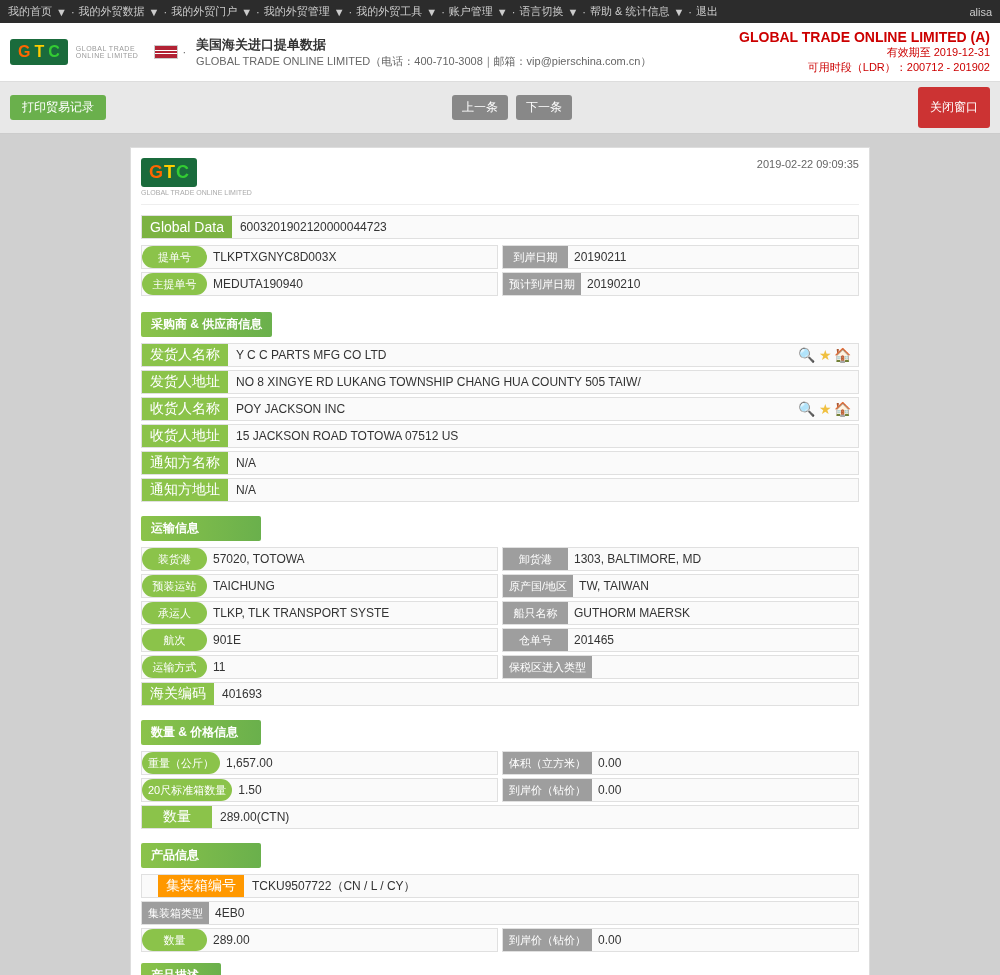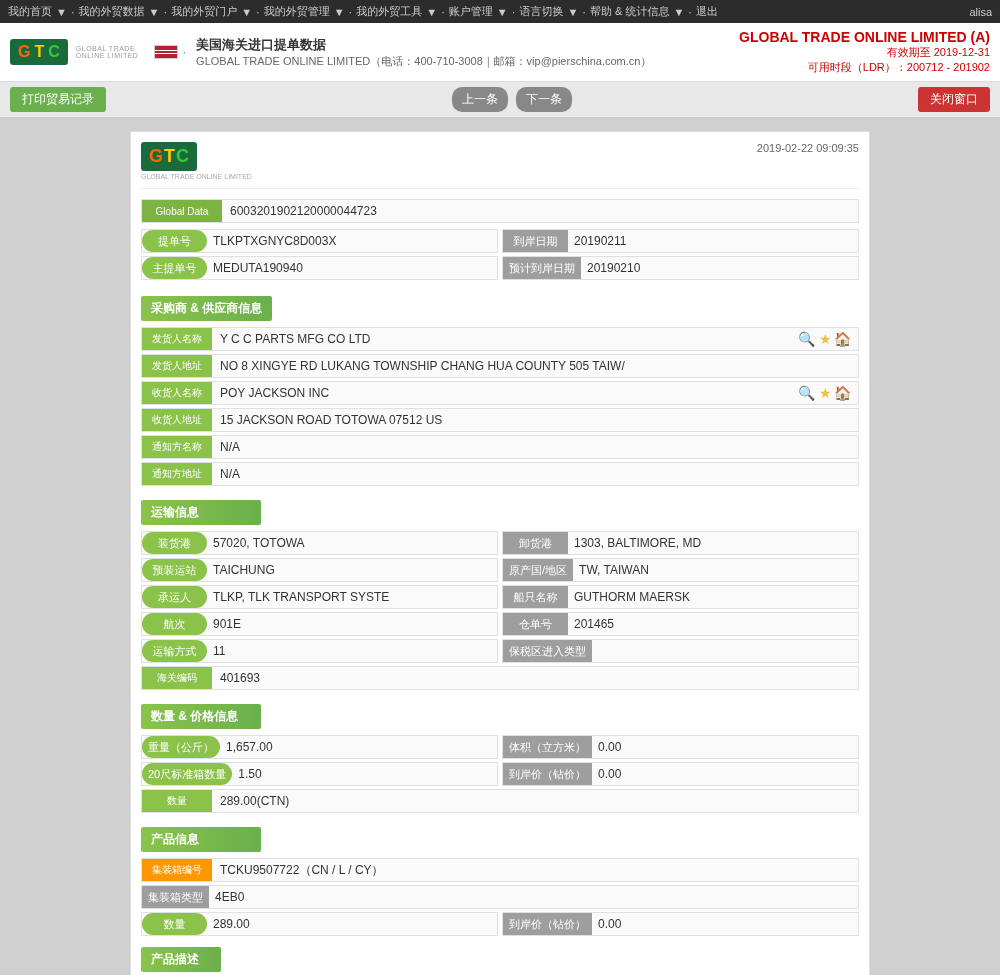--- a/index.html
+++ b/index.html
@@ -20,38 +20,38 @@
     .flag { width: 24px; height: 14px; background: linear-gradient(to bottom, #B22234 30%, #fff 30%, #fff 40%, #B22234 40%, #B22234 60%, #fff 60%, #fff 70%, #B22234 70%); border: 1px solid #ccc; }
     .header-title { margin-left: 10px; flex: 1; }
     .header-title .company-name { font-size: 13px; font-weight: bold; color: #333; }
     .header-title .contact { font-size: 11px; color: #666; }
     .header-right { text-align: right; color: #cc0000; font-size: 11px; }
     .header-right .brand { color: #cc0000; font-weight: bold; font-size: 14px; margin-left: 44px; }
 
     
     .toolbar { background: #e8e8e8; padding: 5px 10px; display: flex; align-items: center; justify-content: space-between; border-bottom: 1px solid #ccc; gap: 19px; }
     .btn-green { background: #6ab04c; color: #fff; border: none; padding: 4px 12px; border-radius: 3px; cursor: pointer; font-size: 12px; }
-    .btn-gray { background: #888; color: #fff; border: none; padding: 4px 10px; border-radius: 10px; cursor: pointer; font-size: 12px; margin: 0 2px; }
-    .btn-red { background: #cc3333; color: #fff; border: none; padding: 4px 12px; border-radius: 3px; cursor: pointer; font-size: 12px; }
+    .btn-gray { background: #888; color: #fff; border: none; padding: 4px 10px; border-radius: 3px; cursor: pointer; font-size: 12px; margin: 0 2px; }
+    .btn-red { background: #cc3333; color: #fff; border: none; padding: 12px 12px; border-radius: 3px; cursor: pointer; font-size: 12px; }
     .nav-btns { display: flex; gap: 4px; }
 
     
     .content-area { background: #fff; margin: 8px auto; width: 740px; padding: 10px; border: 1px solid #ddd; }
     
     
     .doc-header { display: flex; justify-content: space-between; align-items: flex-start; margin-bottom: 10px; padding-bottom: 8px; border-bottom: 1px solid #eee; }
     .doc-logo { display: flex; flex-direction: column; align-items: flex-start; }
     .doc-timestamp { font-size: 11px; color: #666; }
     
     
     .section-header { background: linear-gradient(to right, #8bc34a, #6ab04c); color: #fff; padding: 4px 10px; font-size: 12px; font-weight: bold; margin: 8px 0 6px 0; border-radius: 2px; display: inline-block; min-width: 120px; }
 
     
     .field-row { display: flex; align-items: center; border: 1px solid #e0e0e0; margin-bottom: 3px; background: #fafafa; min-height: 24px; }
-    .field-row .lbl { background: #8bc34a; color: #fff; padding: 2px 8px; font-size: 10px; min-width: 70px; text-align: center; align-self: stretch; display: flex; align-items: center; justify-content: center; white-space: nowrap; }
+    .field-row .lbl { background: #8bc34a; color: #fff; padding: 2px 8px; font-size: 14px; min-width: 70px; text-align: center; align-self: stretch; display: flex; align-items: center; justify-content: center; white-space: nowrap; }
     .field-row .val { padding: 2px 8px; font-size: 12px; flex: 1; color: #333; }
     .field-row .icons { padding: 2px 6px; display: flex; gap: 3px; }
 
     .two-field-row { display: flex; gap: 4px; margin-bottom: 3px; }
     .half-field { flex: 1; display: flex; align-items: center; border: 1px solid #e0e0e0; background: #fafafa; min-height: 24px; }
     .half-field .lbl { background: #8bc34a; color: #fff; padding: 2px 6px; font-size: 11px; min-width: 65px; text-align: center; align-self: stretch; display: flex; align-items: center; justify-content: center; white-space: nowrap; border-radius: 11px; }
     .half-field .lbl-gray { background: #9e9e9e; color: #fff; padding: 2px 6px; font-size: 11px; min-width: 65px; text-align: center; align-self: stretch; display: flex; align-items: center; justify-content: center; white-space: nowrap; }
     .half-field .val { padding: 2px 6px; font-size: 12px; flex: 1; color: #333; }
 
     
@@ -307,21 +307,21 @@
       <div class="field-row">
         <div class="lbl">数量</div>
         <div class="val">289.00(CTN)</div>
       </div>
     </div>
 
     <div class="section-block">
       <div class="section-header">产品信息</div>
       
       <div class="field-row">
-        <div class="lbl" style="background:#ff9800;">集装箱编号</div>
+        <div class="lbl" style="background:#ff9800;margin-left:16px;">集装箱编号</div>
         <div class="val">TCKU9507722（CN / L / CY）</div>
       </div>
 
       <div class="two-field-row">
         <div class="half-field">
           <div class="lbl-gray">集装箱类型</div>
           <div class="val">4EB0</div>
         </div>
       </div>
 

